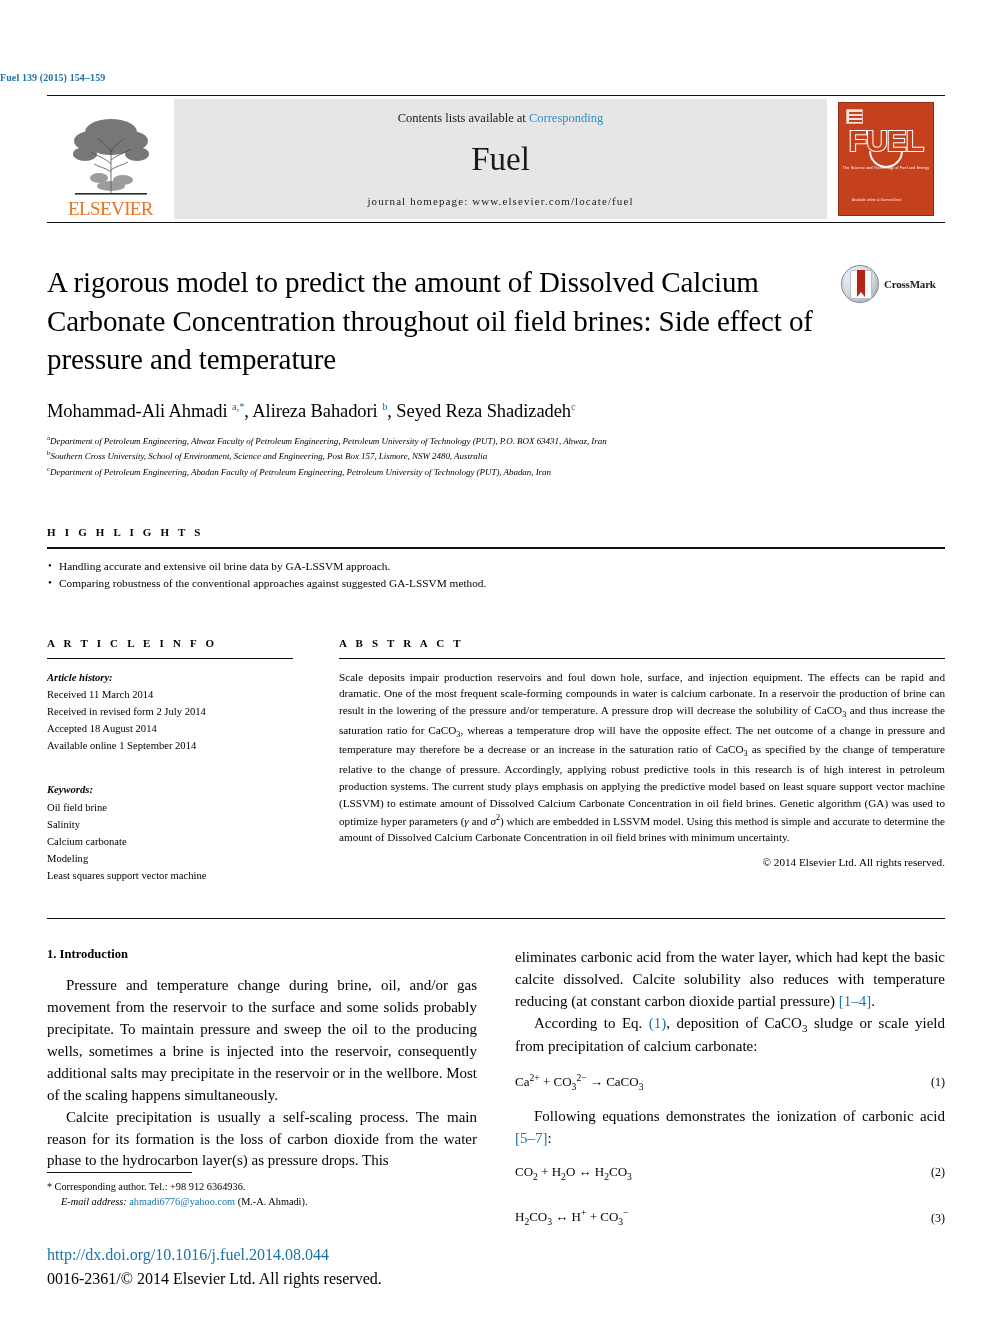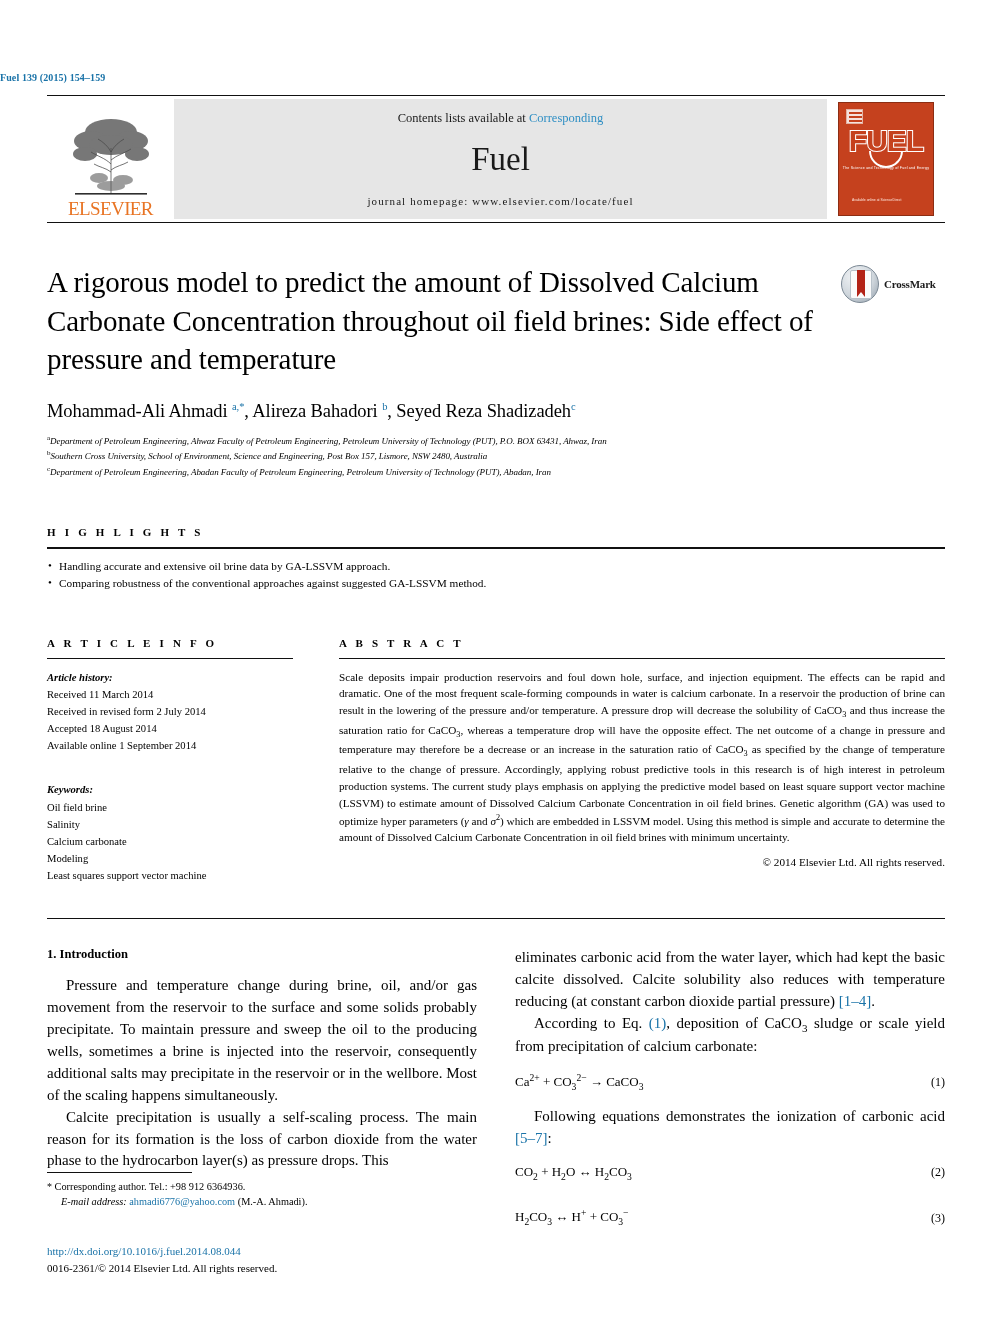--- a/index.html
+++ b/index.html
@@ -289,21 +289,21 @@
   }
   .footnote .rule { border-top: 1px solid #111; width: 145px; margin-bottom: 6px; }
   .footnote .star { font-size: 10px; }
   .fn-email { color: #1a73a8; }
   .fn-italic { font-style: italic; }
   .footer-block {
     position: absolute;
     left: 47px;
     top: 1243px;
     width: 480px;
-    font-size: 11px;
+    font-size: 16px;
     line-height: 1.52;
     font-family: "Liberation Serif", serif;
   }
   .doi { color: #1a73a8; }
 </style>
 </head>
 <body>
 
 <div class="page">
 

